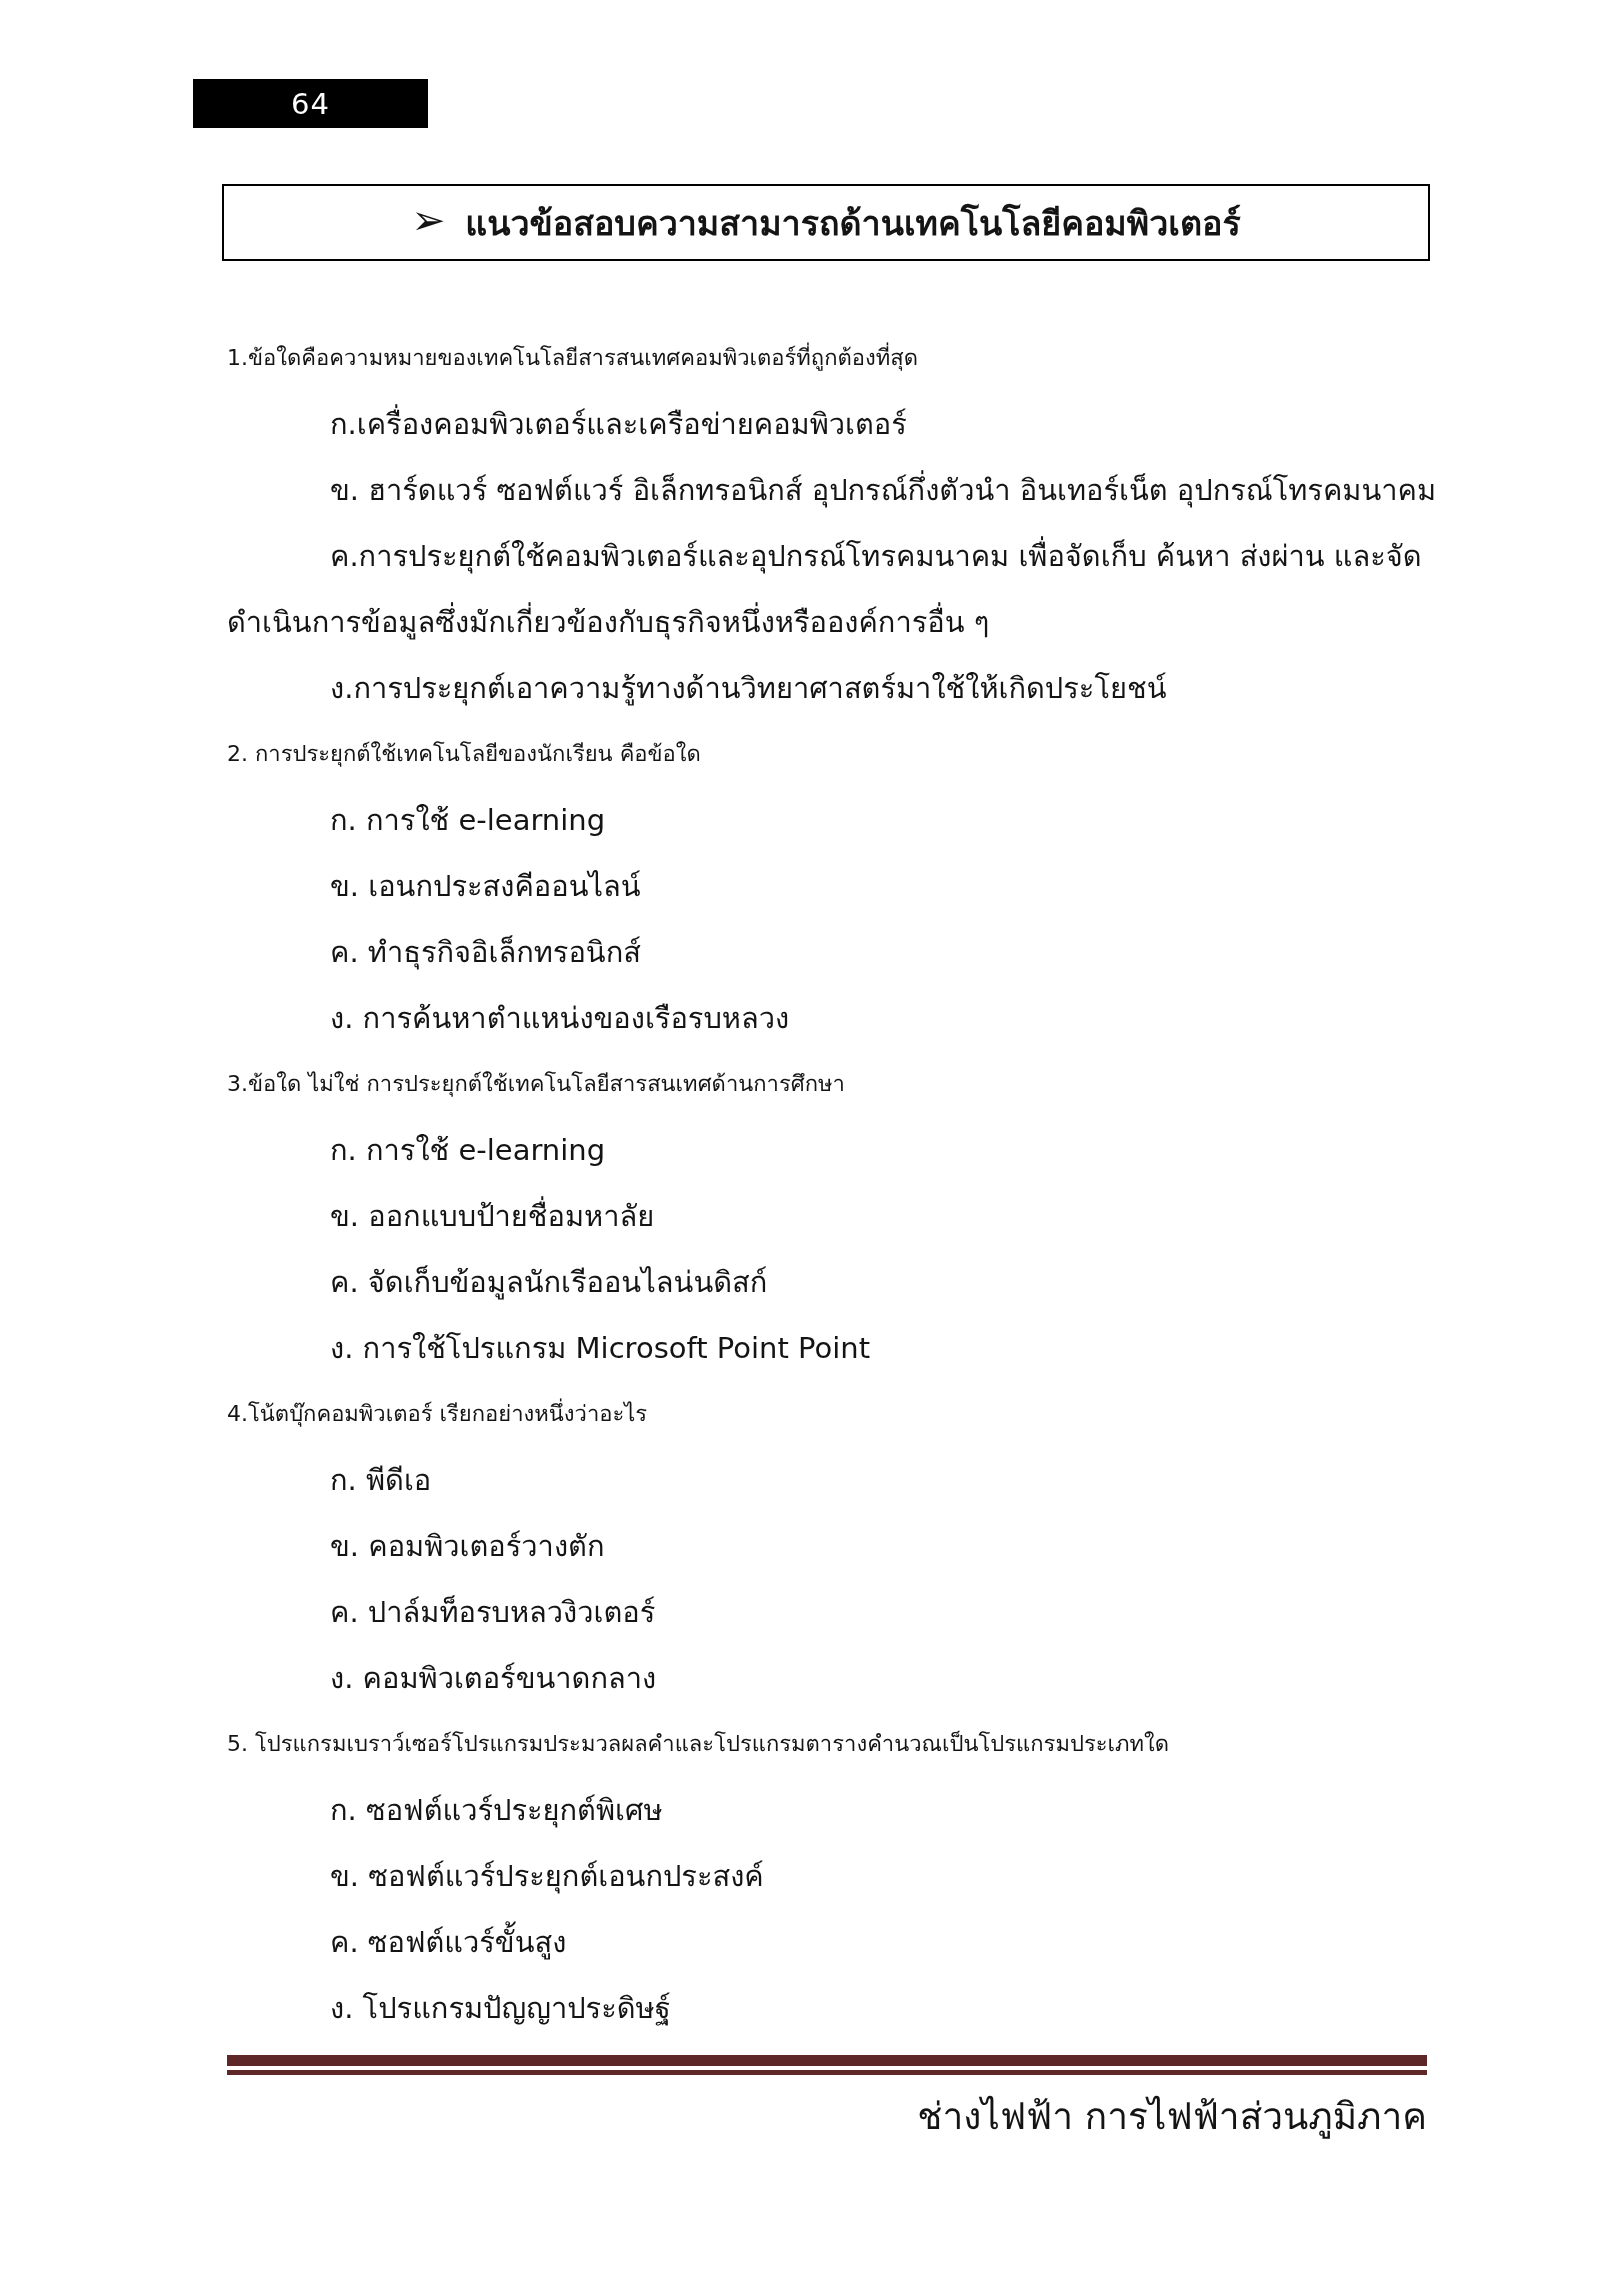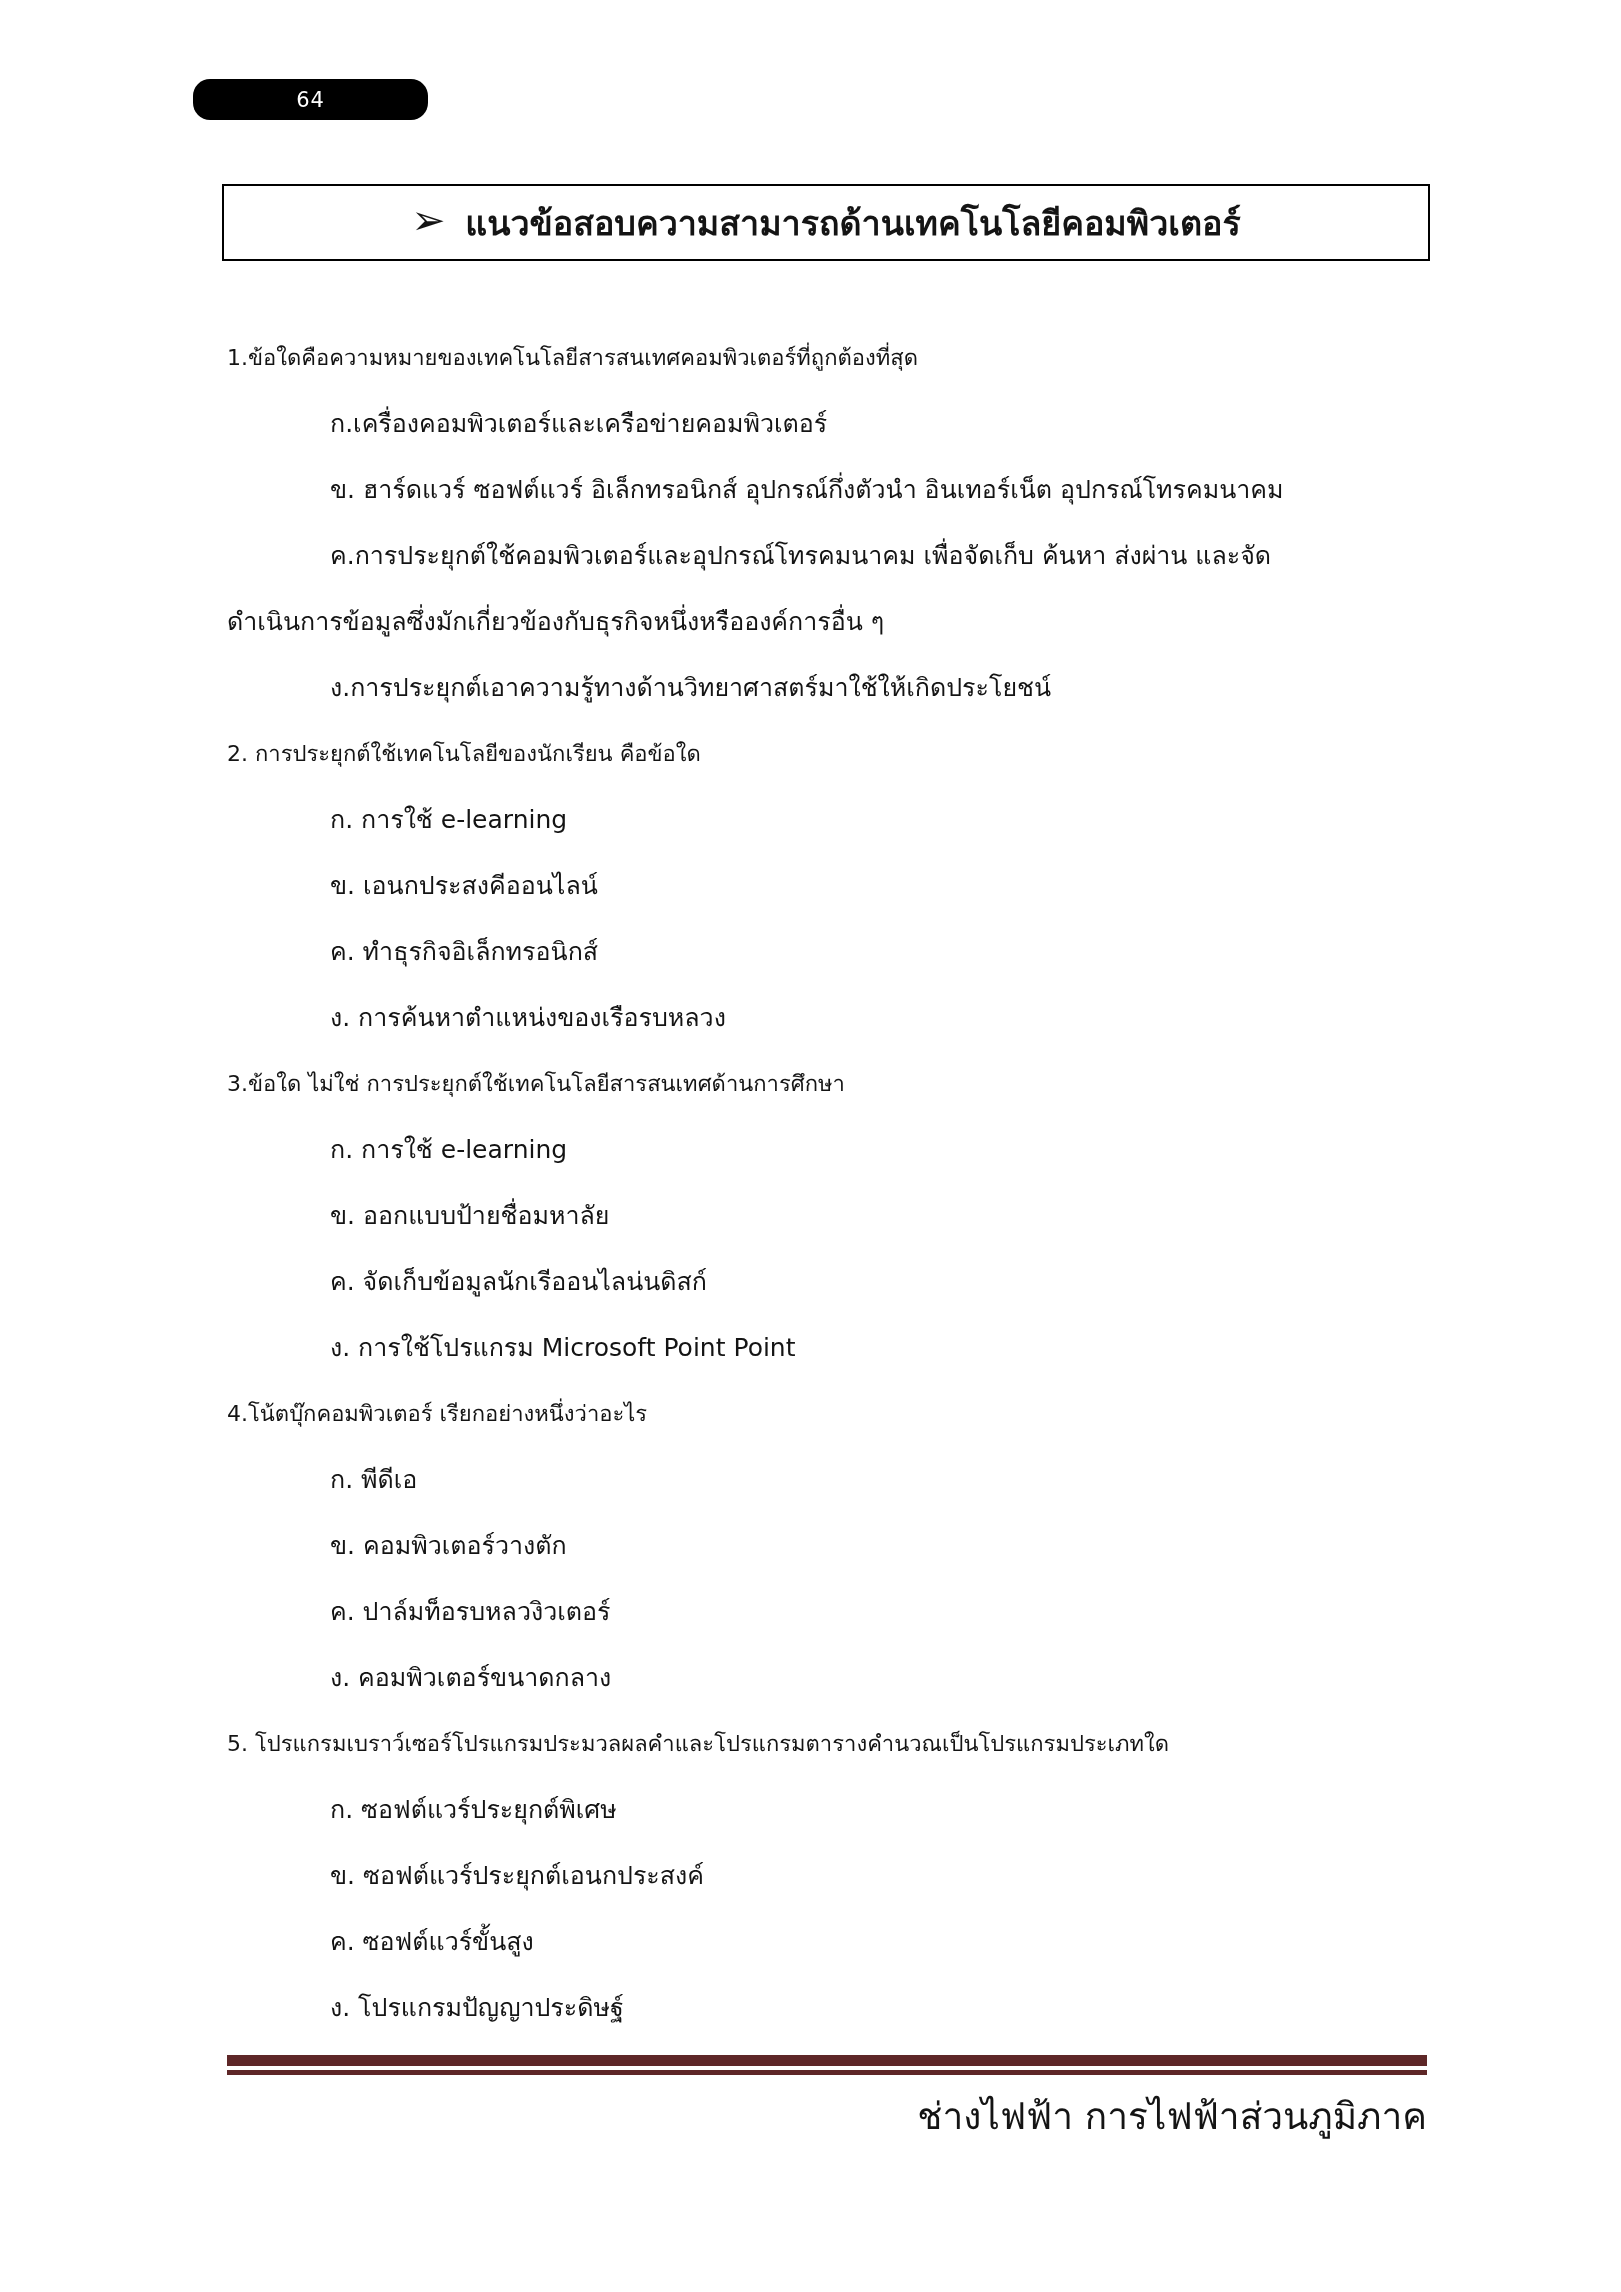--- a/index.html
+++ b/index.html
@@ -8,27 +8,26 @@
     width: 1621px;
     height: 2293px;
     background: #ffffff;
     font-family: "DejaVu Sans", "Liberation Sans", sans-serif;
     color: #141414;
     overflow: hidden;
   }
   .pagenum-box {
     position: absolute;
     left: 193px; top: 79px;
-    width: 235px; height: 41px;
+    width: 235px; height: 49px;
     background: #000000;
     color: #ffffff;
     display: flex; align-items: center; justify-content: center;
-    font-size: 21px;
+    font-size: 29px;
     letter-spacing: 1px;
-    border-radius: 17px;
   }
   .header-box {
     position: absolute;
     left: 222px; top: 184px;
     width: 1204px; height: 73px;
     border: 2px solid #000000;
     display: flex; align-items: center; justify-content: center;
     gap: 19.6px;
     font-weight: 700;
     font-size: 34px;
@@ -41,21 +40,21 @@
     transform: translateY(-2px);
   }
   .content {
     position: absolute;
     left: 227px; top: 325px;
     width: 1208px;
   }
   .line {
     height: 66px;
     line-height: 66px;
-    font-size: 25px;
+    font-size: 29px;
     white-space: nowrap;
   }
   .line.question { font-weight: 400; font-size: 22px; }
   .line.option { padding-left: 103px; }
   .line.continuation { padding-left: 0; }
   .footer-bar {
     position: absolute;
     left: 227px; top: 2055px;
     width: 1200px;
   }

